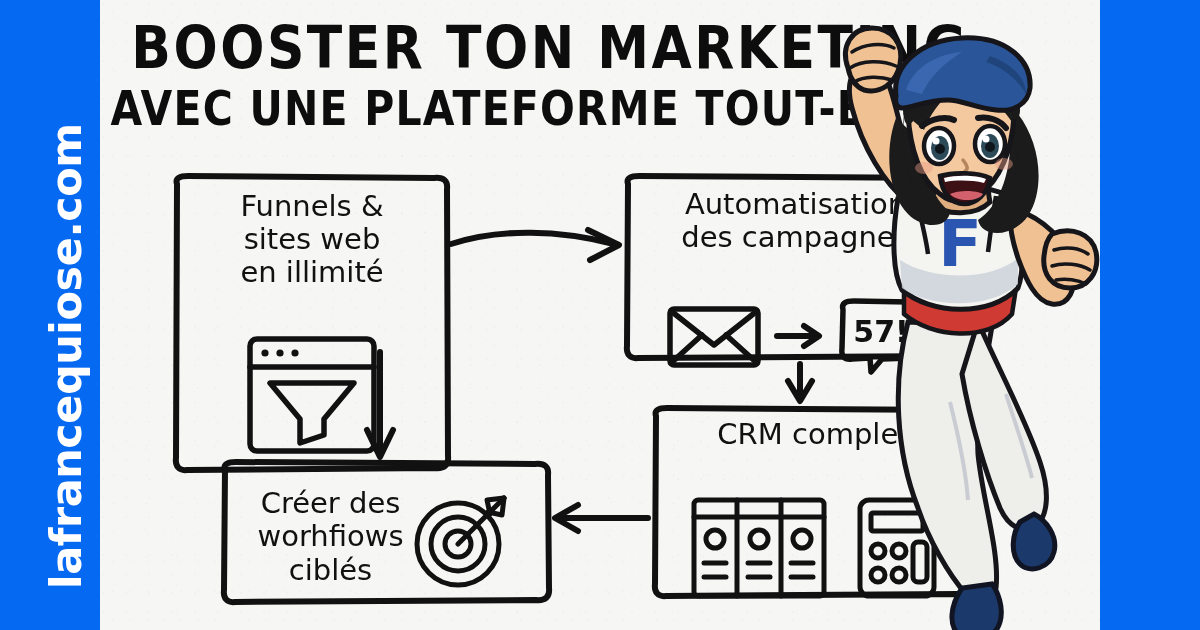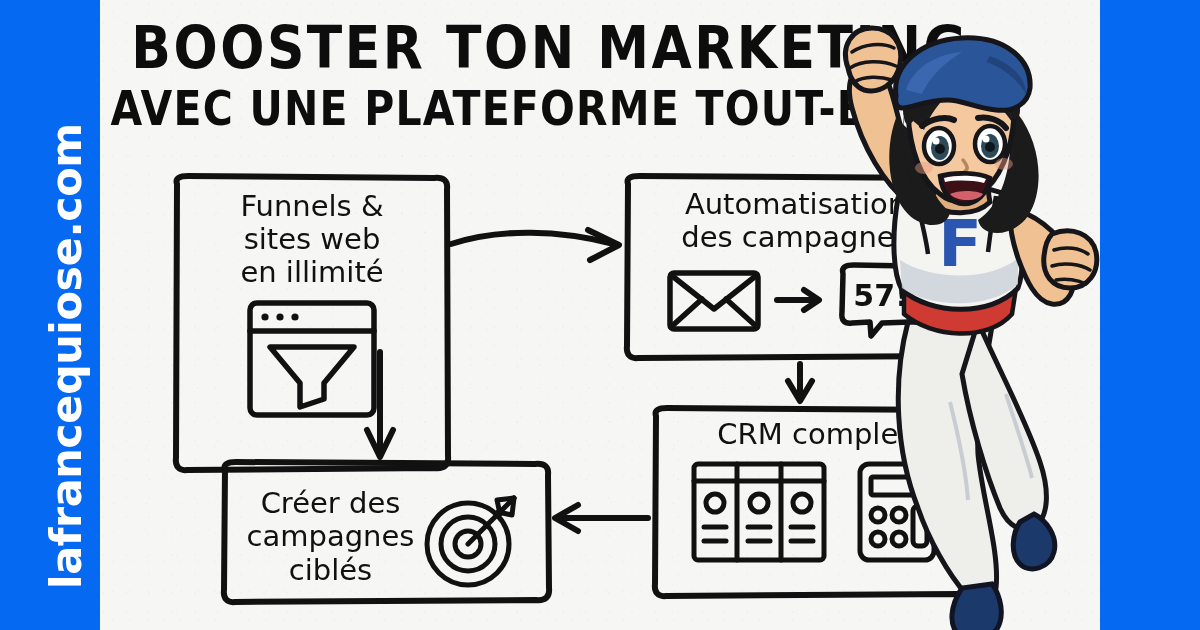--- a/index.html
+++ b/index.html
@@ -54,21 +54,21 @@
     font-size:41px;font-weight:bold;color:#0d0d0d;
     letter-spacing:1.2px;line-height:1.05;margin-top:13px;
     transform:scaleY(1.18);
   }
 
   
   .sbox{position:absolute;z-index:3;}
   .sbox svg.frame{position:absolute;left:0;top:0;width:100%;height:100%;overflow:visible;}
   .sbox .inner{position:absolute;left:0;top:0;width:100%;height:100%;
     display:flex;flex-direction:column;align-items:center;
-    box-sizing:border-box;}
+    box-sizing:border-box;gap:36px;}
 
   .btext{
     font-family:"DejaVu Sans", sans-serif;
     color:#111;text-align:center;line-height:1.14;
     white-space:pre-line;font-weight:normal;
   }
 
   #box-funnels{left:72px;top:172px;width:280px;height:302px;}
   #box-funnels .inner{padding-top:18px;}
   #box-funnels .btext{font-size:29px;}
@@ -227,21 +227,21 @@
         </div>
       </div>
     </div>
 
     <div class="sbox" id="box-workflows">
       <svg class="frame" viewBox="0 0 333 148" preserveAspectRatio="none">
         <path d="M5,12 C3,6 8,4 16,4 L315,6 C325,5 329,9 328,17 L329,130 C330,139 325,143 316,142 L15,144 C7,145 3,140 4,132 Z" fill="none" stroke="#111" stroke-width="6" stroke-linejoin="round" stroke-linecap="round"></path>
       </svg>
       <div class="inner">
         <div class="btext">Créer des
-campagnes
+worhfiows
 ciblés</div>
 
         <svg width="108" height="108" viewBox="0 0 108 108" style="margin-top:2px;">
           <g fill="none" stroke="#111" stroke-width="5" stroke-linejoin="round" stroke-linecap="round">
             <circle cx="50" cy="60" r="41"></circle>
             <circle cx="50" cy="60" r="27"></circle>
             <circle cx="50" cy="60" r="13"></circle>
             <path d="M50 60 L96 14"></path>
             <path d="M96 14 L79 16 L82 30"></path>
             <path d="M96 14 L94 31 L80 28"></path>

